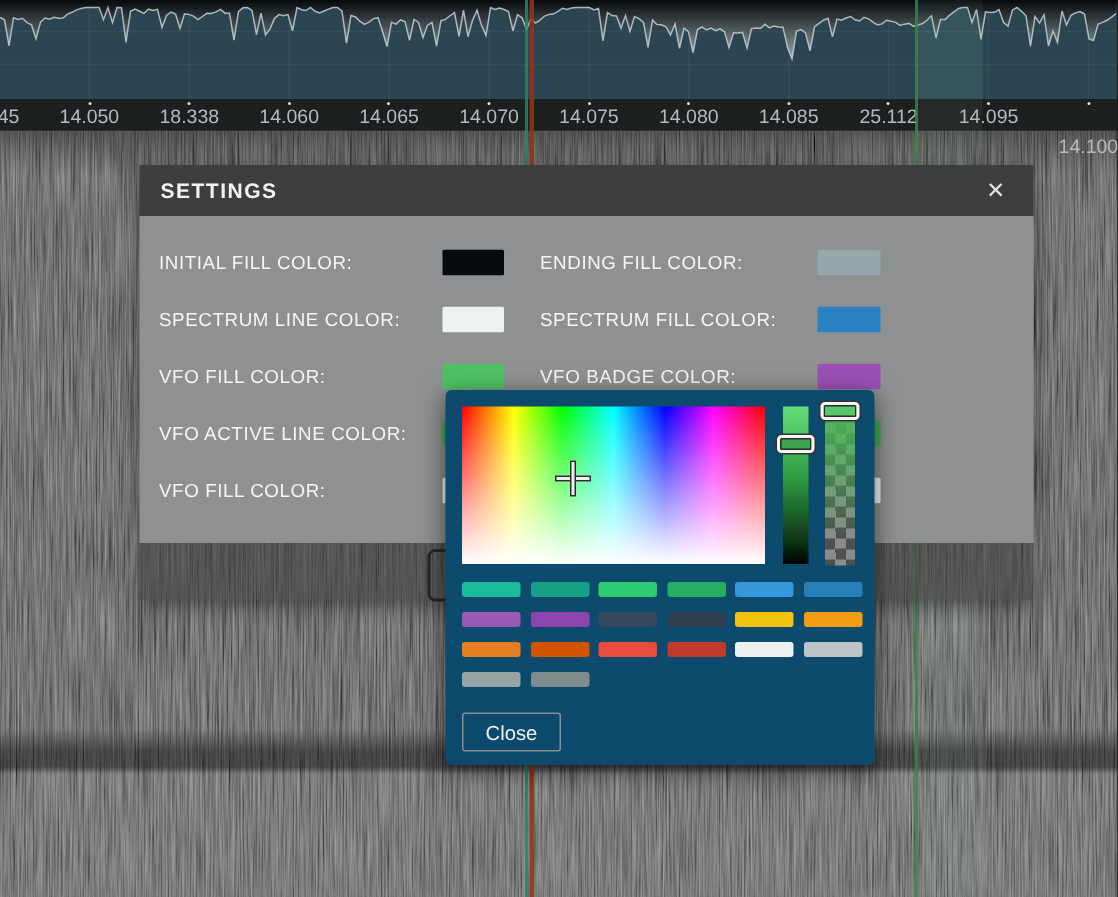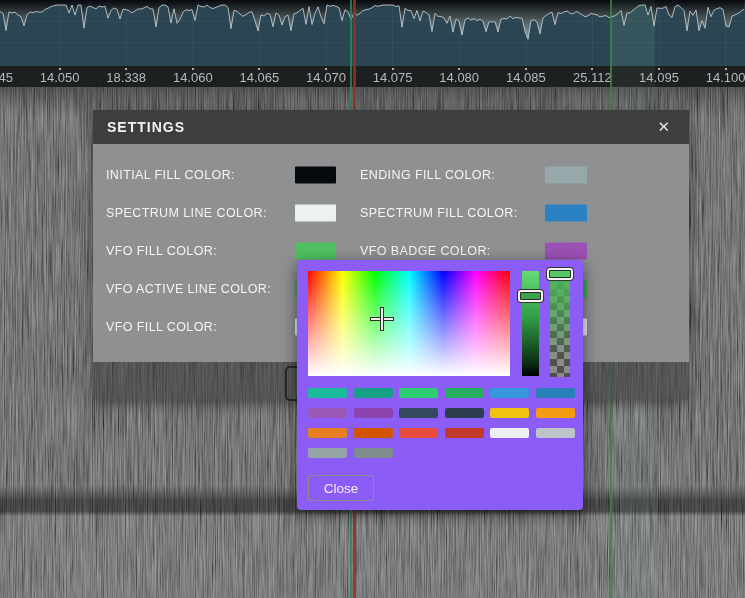--- a/index.html
+++ b/index.html
@@ -36,21 +36,21 @@
   .srow{position:relative;height:38px;}
   .lbl{position:absolute;top:50%;transform:translateY(-50%);color:#f4f5f5;font-size:12.5px;
     letter-spacing:.4px;white-space:nowrap;}
   .l1{left:13px;} .l2{left:267px;}
   .sw{position:absolute;top:50%;transform:translateY(-50%);width:41px;height:17px;border-radius:1px;}
   .s1{left:202px;} .s2{left:452px;width:42px;}
   .dlg-footer{height:38px;background:rgba(56,58,58,0.55);position:relative;}
   .footer-btn{position:absolute;left:192px;top:4px;width:180px;height:31px;border:2px solid #262829;
     border-radius:5px;background:transparent;}
   
-  .picker{position:absolute;left:297px;top:260px;width:286px;height:250px;background:#8b5cf6;
+  .picker{position:absolute;left:297px;top:260px;width:286px;height:250px;background:#0c4a6e;
     border-radius:4px;z-index:4;box-shadow:0 4px 16px rgba(0,0,0,0.55);}
   .satval{position:absolute;left:11px;top:11px;width:202px;height:105px;
     background:
       linear-gradient(to top,#ffffff 0%,rgba(255,255,255,0) 100%),
       linear-gradient(to right,#f00 0%,#ff0 17%,#0f0 33%,#0ff 50%,#00f 67%,#f0f 83%,#f00 100%);}
   .crosshair{position:absolute;left:62px;top:36px;width:24px;height:24px;pointer-events:none;}
   .crosshair::before{content:"";position:absolute;left:0;top:10px;width:24px;height:4px;
     background:#efefef;border:1px solid #2e2e2e;box-sizing:border-box;}
   .crosshair::after{content:"";position:absolute;left:10px;top:0;width:4px;height:24px;
     background:#efefef;border:1px solid #2e2e2e;box-sizing:border-box;}
@@ -118,21 +118,21 @@
     <span class="scalelabel" style="left: 392.6px;">14.075</span>
     <span class="scaledot" style="left: 459.2px;"></span>
     <span class="scalelabel" style="left: 459.2px;">14.080</span>
     <span class="scaledot" style="left: 525.8px;"></span>
     <span class="scalelabel" style="left: 525.8px;">14.085</span>
     <span class="scaledot" style="left: 592.4px;"></span>
     <span class="scalelabel" style="left: 592.4px;">25.112</span>
     <span class="scaledot" style="left: 659px;"></span>
     <span class="scalelabel" style="left: 659px;">14.095</span>
     <span class="scaledot" style="left: 725.6px;"></span>
-    <span class="scalelabel" style="left: 725.6px;">14.100</span>
+    <span class="scalelabel" style="left: 725.6px; margin-top: 20px;">14.100</span>
   </div>
 
 <svg class="waterfall" width="745" height="511">
   <defs>
     <filter id="wf" x="0" y="0" width="100%" height="100%">
       <feTurbulence type="fractalNoise" baseFrequency="0.9 0.02" numOctaves="3" seed="7" stitchTiles="stitch"></feTurbulence>
       <feColorMatrix type="saturate" values="0"></feColorMatrix>
       <feComponentTransfer>
         <feFuncR type="linear" slope="0.5" intercept="-0.07"></feFuncR>
         <feFuncG type="linear" slope="0.5" intercept="-0.07"></feFuncG>

